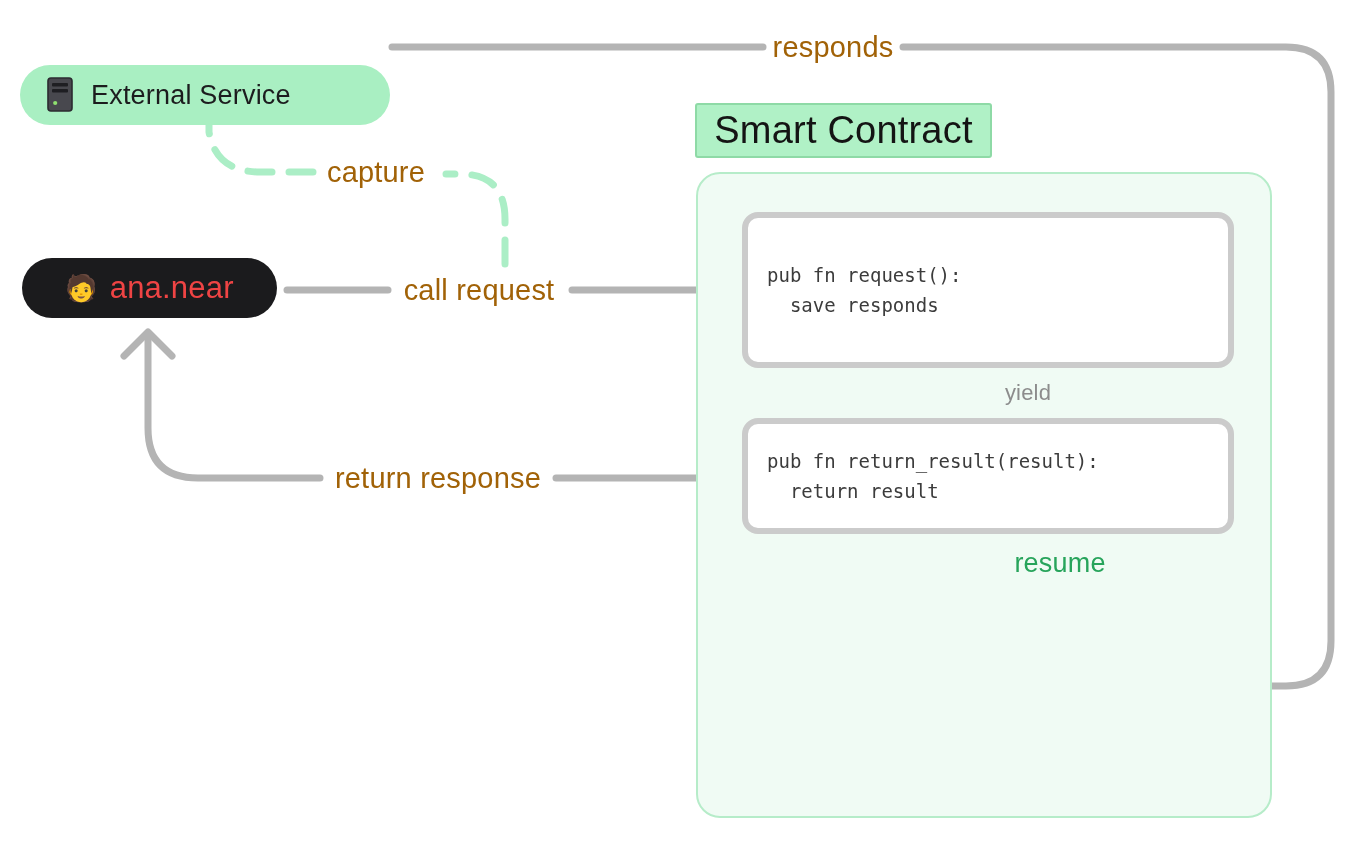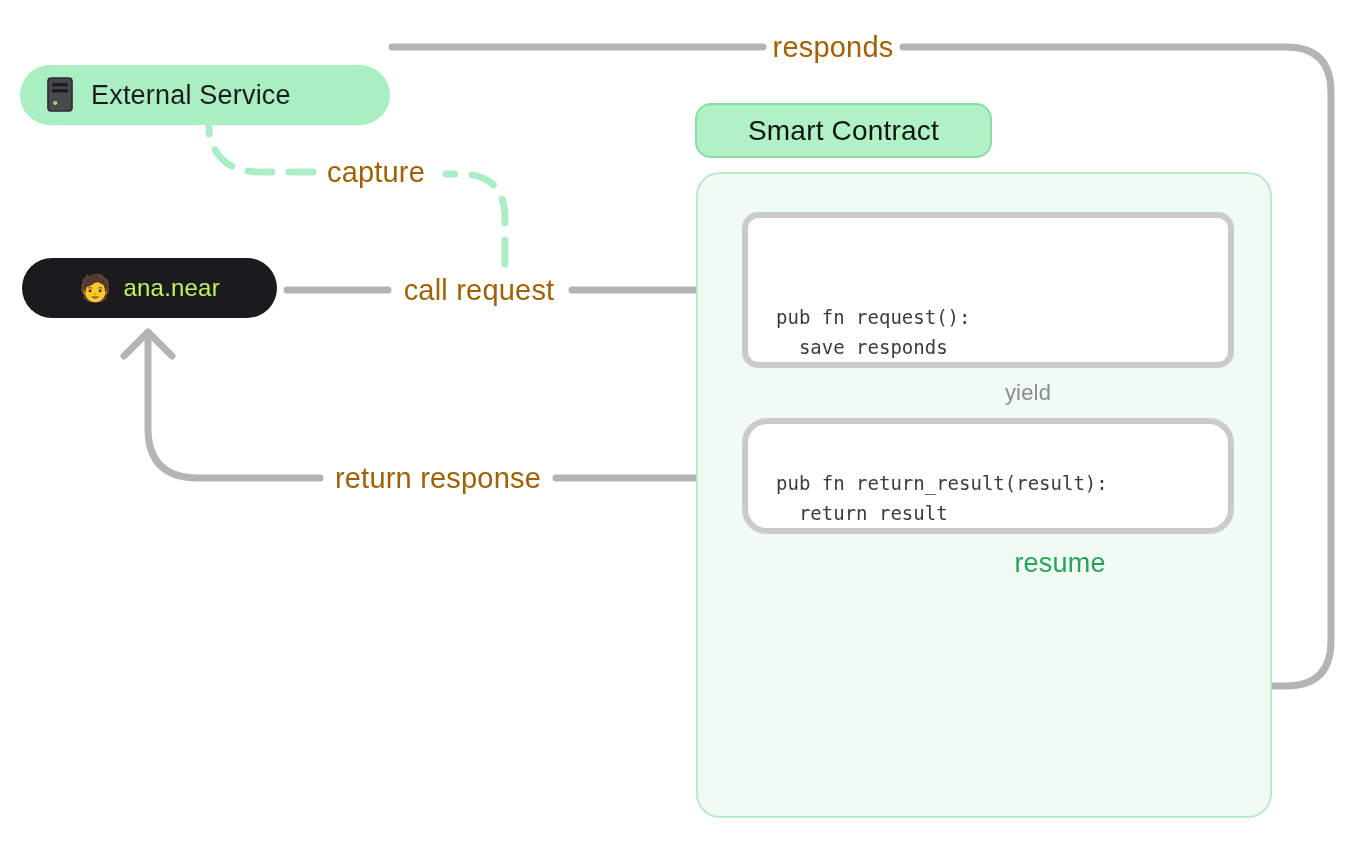--- a/index.html
+++ b/index.html
@@ -43,36 +43,36 @@
   }
   .pill-user {
     left: 22px; top: 258px;
     width: 255px; height: 60px;
     background: #1b1b1d;
     justify-content: center;
     gap: 12px;
   }
   .pill-user .pill-emoji { font-size: 26px; line-height: 1; }
   .pill-user .pill-label {
-    font-size: 24px;
-    color: #bef264;
+    font-size: 31px;
+    color: #ef4444;
     letter-spacing: 0.2px;
   }
 
   .sc-title {
     position: absolute;
     left: 695px; top: 103px;
     width: 297px; height: 55px;
     background: #b0f1c6;
     border: 2px solid #8edaa6;
-    border-radius: 16px;
+    border-radius: 3px;
     display: flex;
     align-items: center;
     justify-content: center;
-    font-size: 28px;
+    font-size: 38px;
     font-weight: 500;
     color: #141414;
     letter-spacing: 0.2px;
   }
 
   
   .sc-container {
     position: absolute;
     left: 696px; top: 172px;
     width: 576px; height: 646px;
@@ -82,25 +82,25 @@
   }
 
   .code-box {
     position: absolute;
     width: 492px;
     background: #ffffff;
     border: 6px solid #cbcbcb;
     border-radius: 16px;
     display: flex;
     flex-direction: column;
-    justify-content: flex-end;
-    padding-left: 28px;
+    justify-content: center;
+    padding-left: 19px;
   }
   .code-box-1 { left: 742px; top: 212px; height: 156px; }
-  .code-box-2 { left: 742px; top: 418px; height: 116px; border-radius: 25px; }
+  .code-box-2 { left: 742px; top: 418px; height: 116px; }
   .code-box-3 { left: 742px; top: 592px; height: 186px; }
 
   .code-line {
     font-family: "DejaVu Sans Mono", monospace;
     font-size: 19px;
     line-height: 30px;
     color: #3c3c3c;
     white-space: pre;
   }
 

